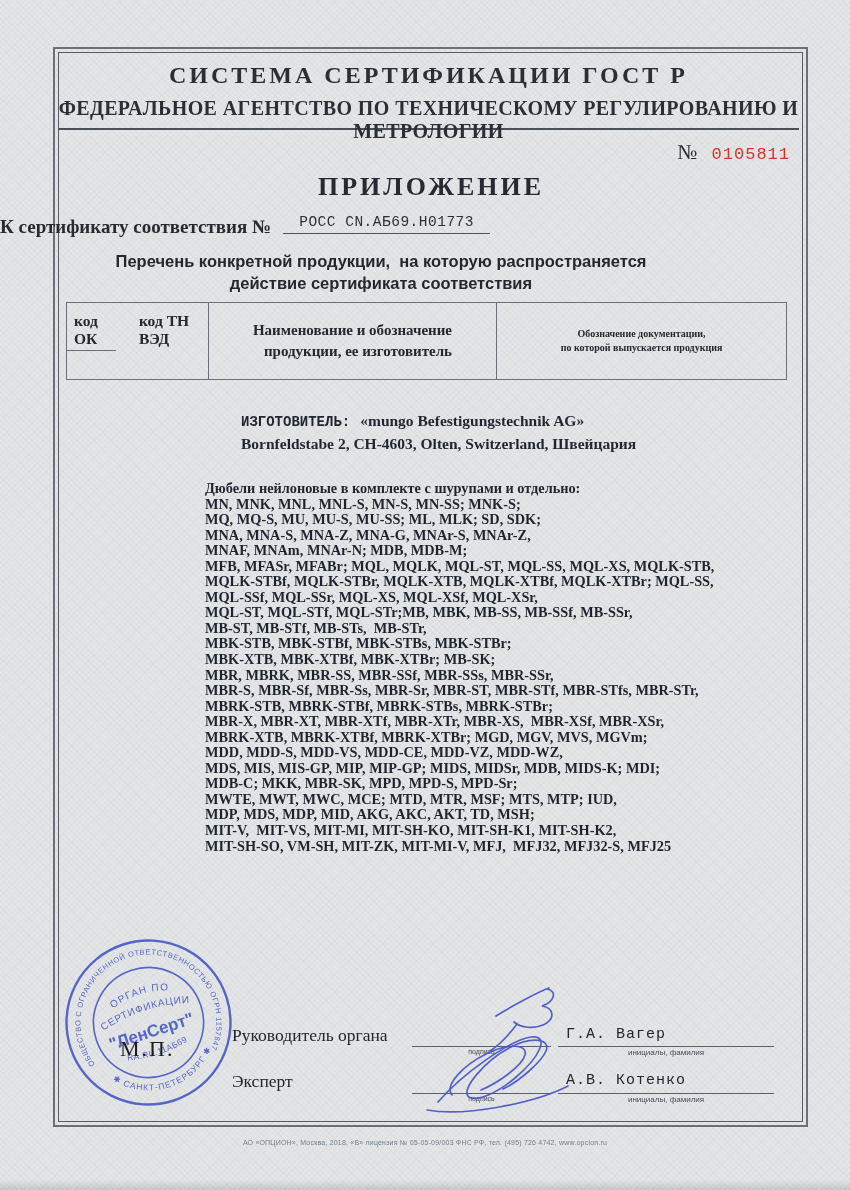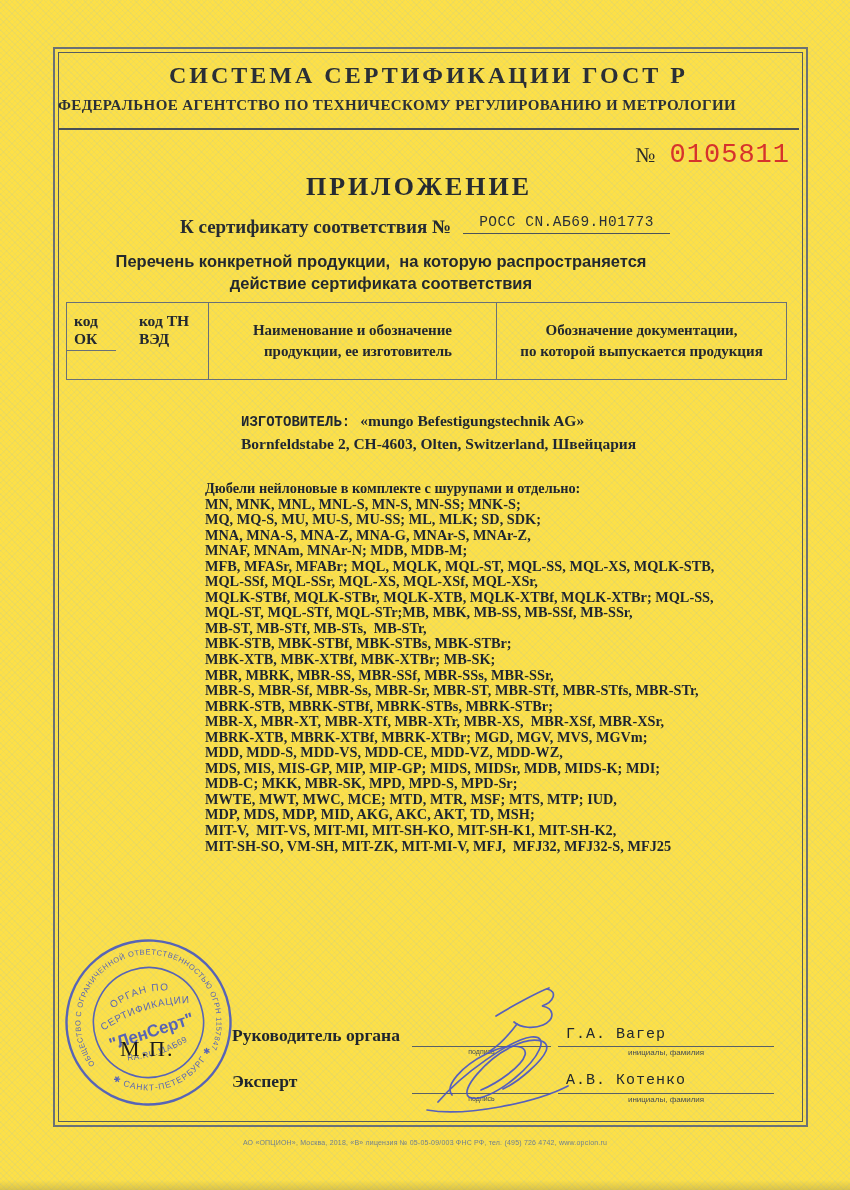--- a/index.html
+++ b/index.html
@@ -1,71 +1,71 @@
 <!DOCTYPE html>
 <html><head>
 <meta charset="utf-8">
 <style>
   html,body{margin:0;padding:0;}
-  .page{position:relative;width:850px;height:1190px;background:#fde047;overflow:hidden;
+  .page{position:relative;width:850px;height:1190px;background:#e5e5e5;overflow:hidden;
         font-family:"Liberation Serif",serif;color:#23282f;}
   .page::before{content:"";position:absolute;inset:0;pointer-events:none;
     background-image:
       repeating-linear-gradient(45deg, rgba(150,185,205,.12) 0 1px, transparent 1px 4px),
       repeating-linear-gradient(-45deg, rgba(150,185,205,.10) 0 1px, transparent 1px 4px);}
   .edge-shadow{position:absolute;left:0;bottom:0;width:100%;height:10px;
     background:linear-gradient(to bottom, rgba(0,0,0,0), rgba(60,65,70,.18));}
 
   .frame{position:absolute;left:53px;top:47px;width:751px;height:1076px;border:2px solid #6a7076;}
   .frame-inner{position:absolute;inset:3px;border:1px solid #565c61;}
   .hdr-divider{position:absolute;left:58px;top:128px;width:741px;height:2px;background:#4a5057;}
 
   .hdr1{position:absolute;left:58px;top:62px;width:741px;text-align:center;
         font-size:24px;font-weight:bold;letter-spacing:3px;color:#2a2f36;}
-  .hdr2{position:absolute;left:58px;top:97px;width:741px;
-        font-size:15px;font-weight:bold;letter-spacing:.4px;color:#2a2f36;}
+  .hdr2{position:absolute;left:58px;top:97px;width:741px;text-align:center;
+        font-size:20px;font-weight:bold;letter-spacing:.4px;color:#2a2f36;}
 
   .docnum{position:absolute;left:560px;top:140px;width:230px;text-align:right;white-space:nowrap;}
   .docnum .prefix{font-size:21px;color:#2a2a2a;margin-right:10px;}
-  .docnum .digits{font-family:"Liberation Mono",monospace;font-size:27px;color:#d6332c;letter-spacing:1px;}
+  .docnum .digits{font-family:"Liberation Mono",monospace;font-size:17px;color:#d6332c;letter-spacing:1px;}
 
   .title{position:absolute;left:0;top:172px;width:838px;text-align:center;
-         font-size:26px;font-weight:bold;letter-spacing:3px;color:#262b32;}
-
-  .certline{position:absolute;left:0;top:216px;width:850px;text-align:center;white-space:nowrap;}
+         font-size:26px;font-weight:bold;letter-spacing:3px;color:#262b32;padding-left:12px;}
+
+  .certline{position:absolute;left:0;top:216px;width:850px;text-align:left;white-space:nowrap;}
   .certline .lbl{font-size:19px;font-weight:bold;color:#262b32;}
   .certno{display:inline-block;font-family:"Liberation Mono",monospace;font-size:14.5px;
           letter-spacing:.5px;color:#2a3038;border-bottom:1.2px solid #4c535a;
           padding:0 16px 3px;position:relative;top:-7px;margin-left:8px;}
 
   .sub1,.sub2{position:absolute;left:0;width:762px;text-align:center;white-space:pre;
        font-family:"Liberation Sans",sans-serif;font-size:16.5px;font-weight:bold;color:#23282e;}
   .sub1{top:252px;} .sub2{top:274px;}
 
   .tbl{position:absolute;left:66px;top:302px;width:719px;height:76px;
        border:1px solid #697078;display:flex;background:transparent;}
   .tbl-c1{width:141px;border-right:1px solid #697078;display:flex;flex-direction:row;}
   .tbl-c1a{height:38px;border-bottom:1px solid #697078;padding:9px 0 0 7px;font-size:15.5px;font-weight:600;}
   .tbl-c1b{padding:9px 0 0 7px;font-size:15.5px;font-weight:600;margin-left:16px;}
   .tbl-c2{width:287px;border-right:1px solid #697078;display:flex;align-items:center;justify-content:center;
           text-align:right;font-size:15px;font-weight:bold;line-height:1.4;white-space:pre-line;}
   .tbl-c3{flex:1;display:flex;align-items:center;justify-content:center;text-align:center;
-          font-size:15px;font-weight:bold;line-height:1.4;white-space:pre-line;}
+          font-size:10px;font-weight:bold;line-height:1.4;white-space:pre-line;}
 
   .manu{position:absolute;left:205px;top:410px;font-size:15.5px;font-weight:bold;line-height:22px;color:#1f2631;margin-left:36px;}
   .manu-label{font-family:"Liberation Mono",monospace;font-size:14px;font-weight:bold;margin-right:10px;}
 
   .plist{position:absolute;left:205px;top:481px;width:585px;}
   .plist-line{font-size:14.3px;font-weight:bold;line-height:15.55px;
               white-space:pre-wrap;color:#1d2430;}
 
   .stamp-svg{position:absolute;left:56px;top:930px;}
   .mp{position:absolute;left:120px;top:1036px;font-size:22px;letter-spacing:2px;color:#1b1b1b;}
 
-  .role{position:absolute;font-size:17.5px;font-weight:bold;color:#20262e;white-space:nowrap;}
+  .role{position:absolute;font-size:17.5px;font-weight:normal;color:#20262e;white-space:nowrap;}
   .role1{left:232px;top:1025px;} .role2{left:232px;top:1071px;}
   .sline{position:absolute;border-top:1px solid #596067;height:0;}
   .sigline1{left:412px;top:1046px;width:139px;}
   .nameline1{left:558px;top:1046px;width:216px;}
   .sigline2{left:412px;top:1093px;width:139px;}
   .nameline2{left:558px;top:1093px;width:216px;}
   .scap{position:absolute;font-family:"Liberation Sans",sans-serif;font-size:7px;color:#454c53;text-align:center;}
   .sigcap1{left:412px;top:1048px;width:139px;}
   .namecap1{left:558px;top:1048px;width:216px;font-size:8px;}
   .sigcap2{left:412px;top:1095px;width:139px;}
@@ -124,22 +124,22 @@
   </div>
 
   <div class="plist">
     <div class="plist-line">Дюбели нейлоновые в комплекте с шурупами и отдельно:</div>
     <div>
         <div class="plist-line">MN, MNK, MNL, MNL-S, MN-S, MN-SS; MNK-S;</div>
         <div class="plist-line">MQ, MQ-S, MU, MU-S, MU-SS; ML, MLK; SD, SDK;</div>
         <div class="plist-line">MNA, MNA-S, MNA-Z, MNA-G, MNAr-S, MNAr-Z,</div>
         <div class="plist-line">MNAF, MNAm, MNAr-N; MDB, MDB-M;</div>
         <div class="plist-line">MFB, MFASr, MFABr; MQL, MQLK, MQL-ST, MQL-SS, MQL-XS, MQLK-STB,</div>
+        <div class="plist-line">MQLK-STBf, MQLK-STBr, MQLK-XTB, MQLK-XTBf, MQLK-XTBr; MQL-SS,</div>
         <div class="plist-line">MQL-SSf, MQL-SSr, MQL-XS, MQL-XSf, MQL-XSr,</div>
-        <div class="plist-line">MQLK-STBf, MQLK-STBr, MQLK-XTB, MQLK-XTBf, MQLK-XTBr; MQL-SS,</div>
         <div class="plist-line">MQL-ST, MQL-STf, MQL-STr;MB, MBK, MB-SS, MB-SSf, MB-SSr,</div>
         <div class="plist-line">MB-ST, MB-STf, MB-STs,  MB-STr,</div>
         <div class="plist-line">MBK-STB, MBK-STBf, MBK-STBs, MBK-STBr;</div>
         <div class="plist-line">MBK-XTB, MBK-XTBf, MBK-XTBr; MB-SK;</div>
         <div class="plist-line">MBR, MBRK, MBR-SS, MBR-SSf, MBR-SSs, MBR-SSr,</div>
         <div class="plist-line">MBR-S, MBR-Sf, MBR-Ss, MBR-Sr, MBR-ST, MBR-STf, MBR-STfs, MBR-STr,</div>
         <div class="plist-line">MBRK-STB, MBRK-STBf, MBRK-STBs, MBRK-STBr;</div>
         <div class="plist-line">MBR-X, MBR-XT, MBR-XTf, MBR-XTr, MBR-XS,  MBR-XSf, MBR-XSr,</div>
         <div class="plist-line">MBRK-XTB, MBRK-XTBf, MBRK-XTBr; MGD, MGV, MVS, MGVm;</div>
         <div class="plist-line">MDD, MDD-S, MDD-VS, MDD-CE, MDD-VZ, MDD-WZ,</div>

